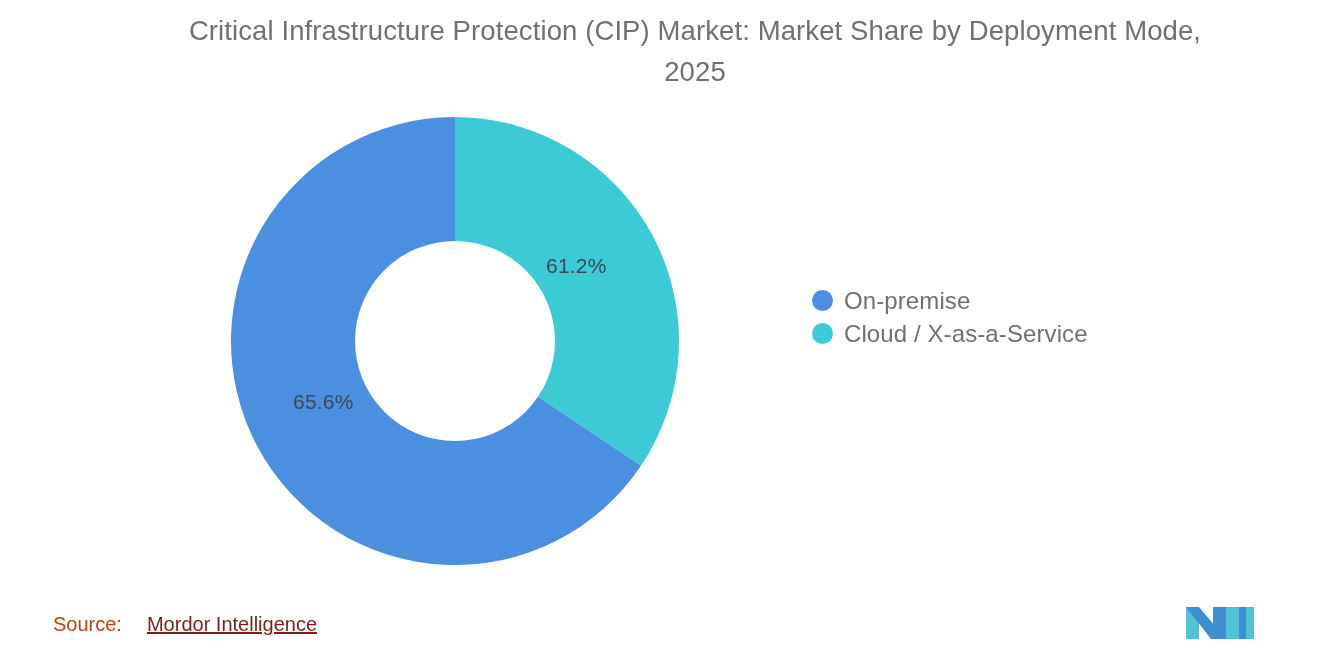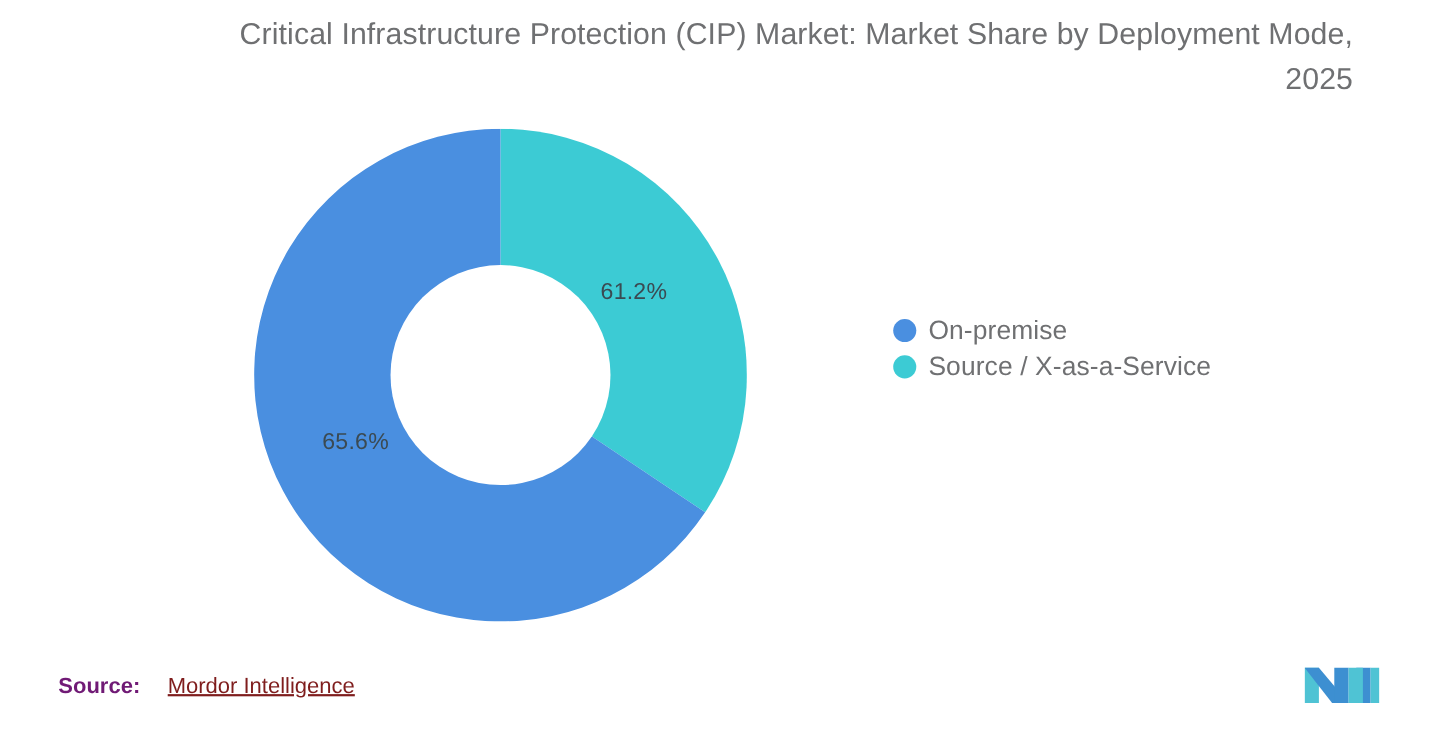--- a/index.html
+++ b/index.html
@@ -19,21 +19,21 @@
     left: 0;
     top: 0;
     width: 1320px;
     height: 665px;
   }
   .chart-title {
     position: absolute;
     left: 160px;
     top: 10px;
     width: 1070px;
-    text-align: right;
+    text-align: center;
     font-size: 27.5px;
     line-height: 41px;
     color: #6f7072;
     font-weight: 400;
     letter-spacing: 0.1px;
   }
   .donut-wrap {
     position: absolute;
     left: 231px;
     top: 117px;
@@ -83,22 +83,22 @@
   }
   .source-line {
     position: absolute;
     left: 53px;
     top: 613px;
     font-size: 20px;
     color: #6f7072;
     white-space: nowrap;
   }
   .source-label {
-    font-weight: 700;
-    color: #701a75;
+    font-weight: 400;
+    color: #c2410c;
   }
   .source-value {
     margin-left: 25px;
     font-weight: 400;
     color: #7f1d1d;
     text-decoration: underline;
   }
   .brand-logo {
     position: absolute;
     left: 1186px;
@@ -129,21 +129,21 @@
 
   <div class="slice-label" id="label-cloud">61.2%</div>
 
   <div class="legend">
     <div class="legend-item">
       <span class="legend-swatch" style="background:#4a8fe0;"></span>
       <span class="legend-label">On-premise</span>
     </div>
     <div class="legend-item">
       <span class="legend-swatch" style="background:#3ccbd4;"></span>
-      <span class="legend-label">Source / X-as-a-Service</span>
+      <span class="legend-label">Cloud / X-as-a-Service</span>
     </div>
   </div>
 
   <div class="source-line">
     <span class="source-label">Source:</span><span class="source-value">Mordor Intelligence</span>
   </div>
 
   <div class="brand-logo">
     <svg width="68" height="40" viewBox="0 0 68 40">
       <polygon points="0,40 0,8 13,8 13,40" fill="#4fc3d4"></polygon>

